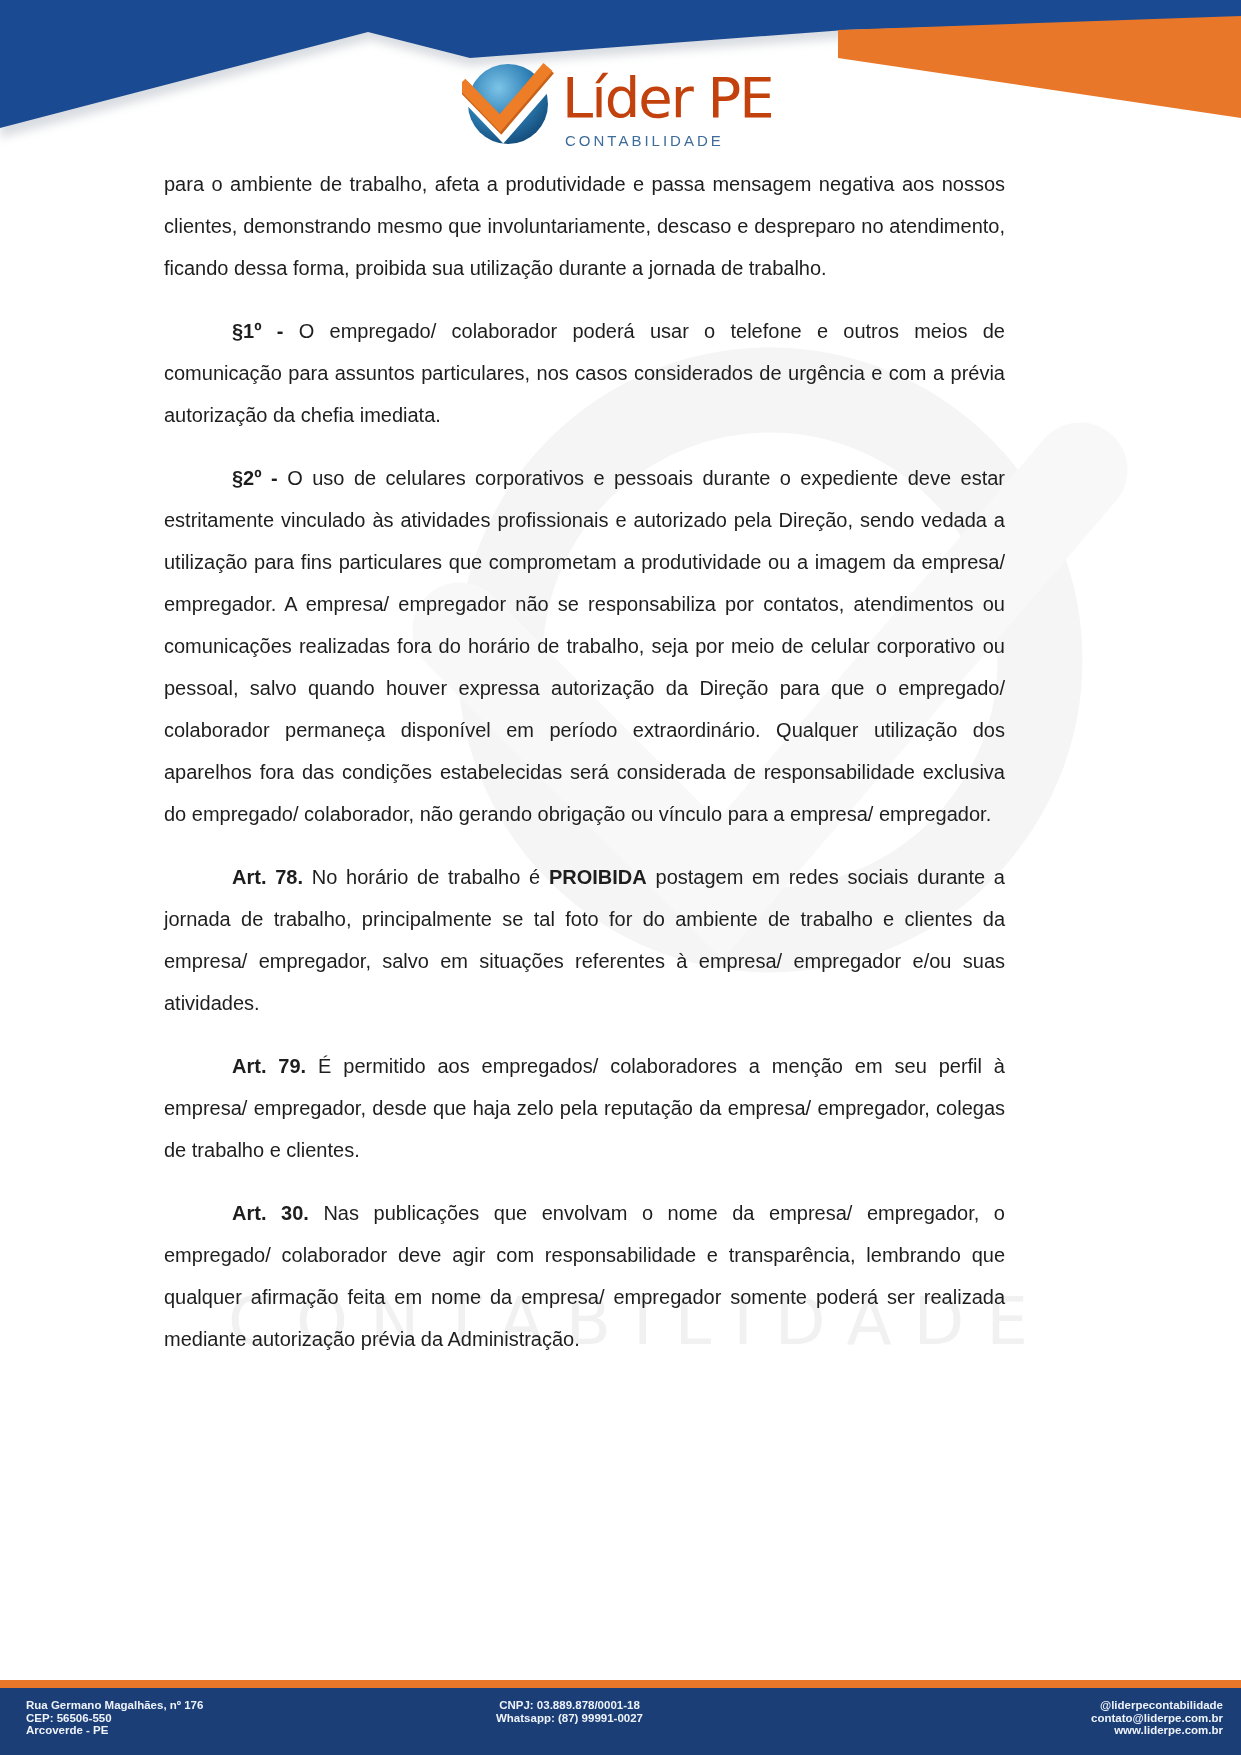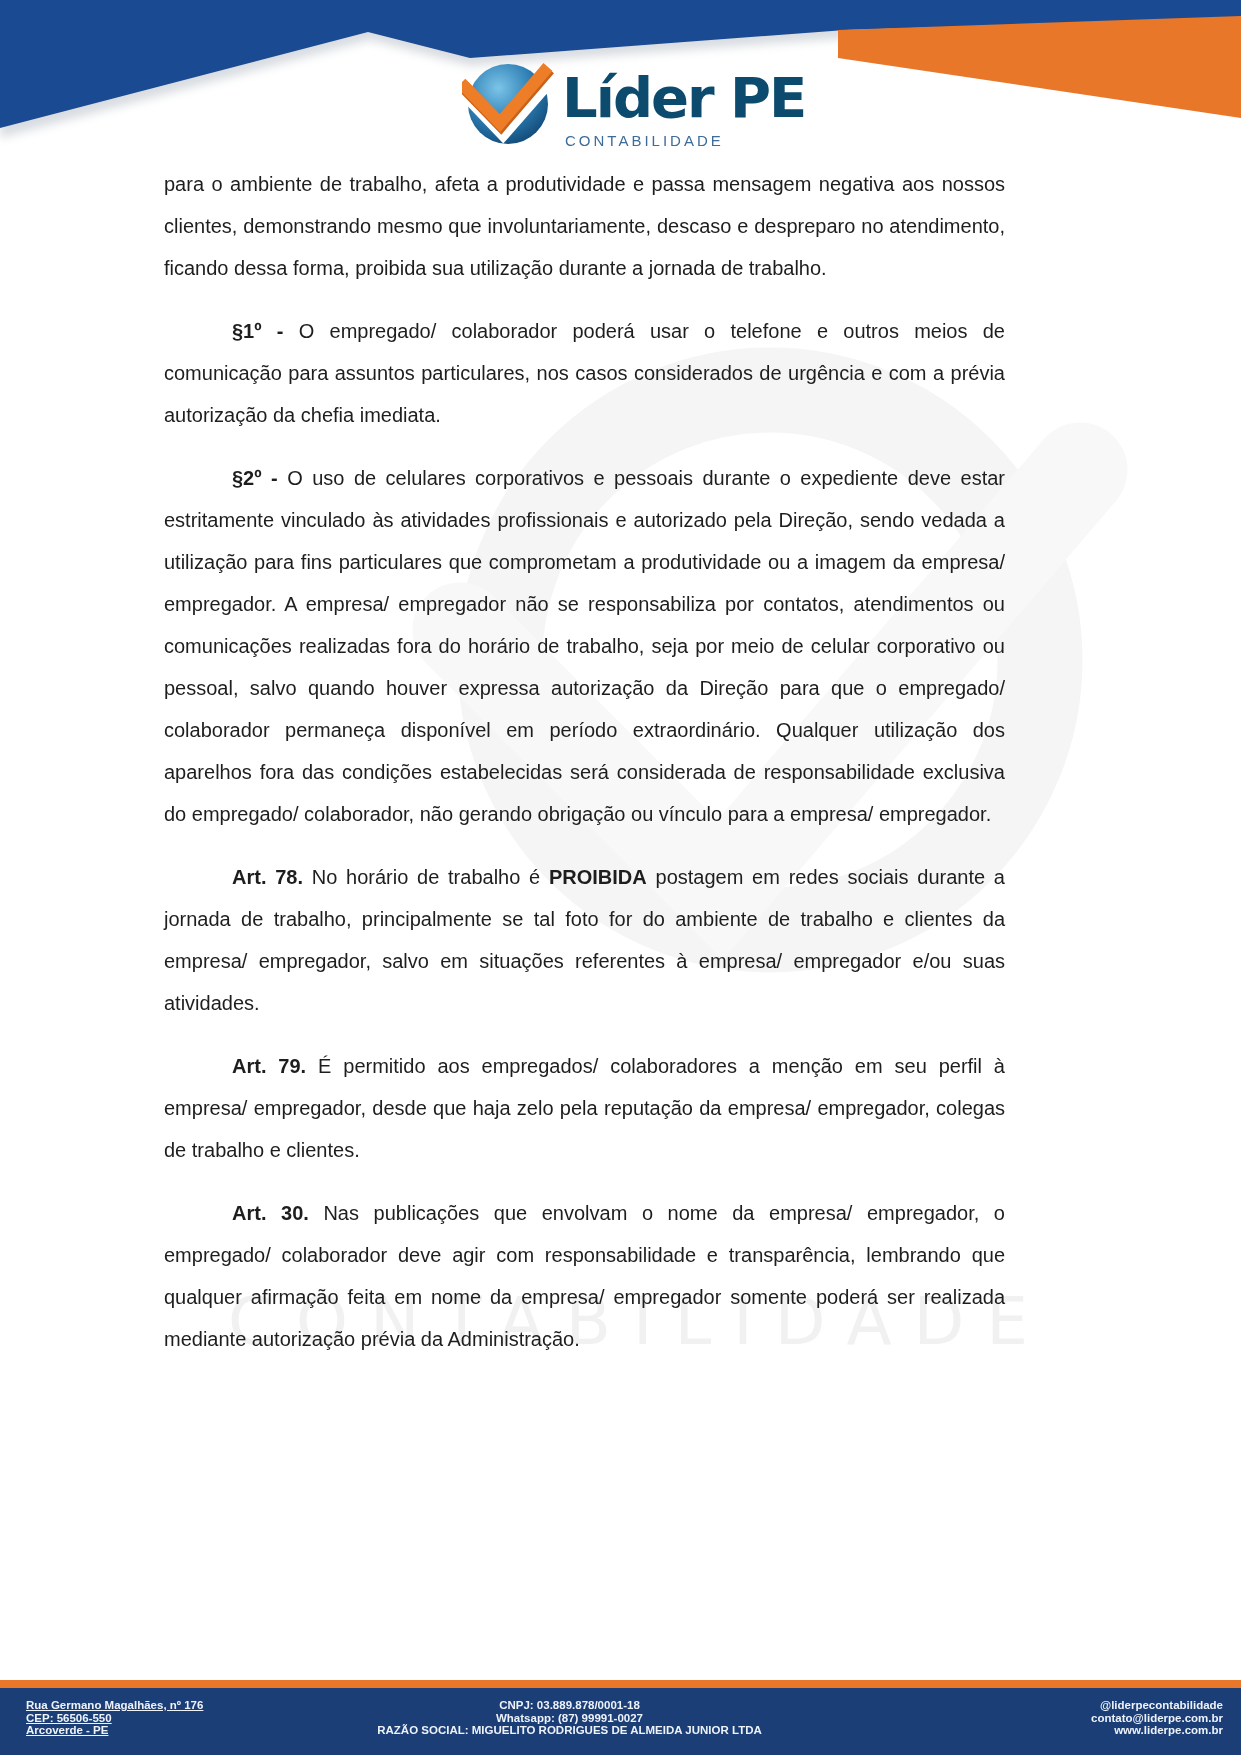--- a/index.html
+++ b/index.html
@@ -10,22 +10,22 @@
     overflow:hidden;
     font-family:"Liberation Sans", sans-serif;
   }
   
   .header-svg{position:absolute;top:0;left:0;z-index:3;}
   .logo{position:absolute;top:60px;left:462px;z-index:4;display:flex;align-items:flex-start;}
   .logo-icon{width:92px;height:92px;}
   .logo-text-block{margin-left:8px;}
   .brand-name{
     font-family:"DejaVu Sans", sans-serif;
-    font-size:56px;font-weight:bold;letter-spacing:-2px;
-    color:#0c4a6e;line-height:1;margin-top:10px;
+    font-size:56px;font-weight:normal;letter-spacing:-2px;
+    color:#c2410c;line-height:1;margin-top:10px;
   }
   .brand-subtitle{
     font-family:"Liberation Sans", sans-serif;
     font-size:15px;letter-spacing:3px;color:#3d6c9b;
     margin-top:6px;margin-left:3px;
   }
   
   .wm{position:absolute;z-index:0;color:#ececec;font-family:"DejaVu Sans", sans-serif;white-space:nowrap;user-select:none;}
   .wm-main{top:995px;left:112px;font-size:268px;letter-spacing:-8px;line-height:1;}
   .wm-sub{top:1283px;left:228px;font-size:66px;letter-spacing:22px;color:#f1f1f1;}
@@ -42,21 +42,21 @@
   .lead{font-weight:bold;}
   .emph{font-weight:bold;}
   
   .footer-orange{position:absolute;z-index:3;left:0;top:1680px;width:1241px;height:8px;background:#e8772a;}
   .footer-navy{
     position:absolute;z-index:3;left:0;top:1688px;width:1241px;height:67px;
     background:#1b3e77;color:#eef2f9;
     font-size:11.5px;font-weight:bold;line-height:12.5px;
   }
   .footer-col{position:absolute;top:11px;}
-  .footer-left{left:26px;text-align:left;text-decoration:underline;}
+  .footer-left{left:26px;text-align:left;}
   .footer-center{left:0;width:1139px;text-align:center;}
   .footer-right{right:18px;text-align:right;}
 </style>
 </head>
 <body>
 
 <div class="page">
 
   <svg class="wm-swoosh" width="760" height="700" viewBox="0 0 760 700">
     <circle cx="390" cy="330" r="270" fill="none" stroke="#f5f5f5" stroke-width="85"></circle>
@@ -115,21 +115,20 @@
   <div class="footer-orange"></div>
   <div class="footer-navy">
     <div class="footer-col footer-left">
       <div>Rua Germano Magalhães, nº 176</div>
       <div>CEP: 56506-550</div>
       <div>Arcoverde - PE</div>
     </div>
     <div class="footer-col footer-center">
       <div>CNPJ: 03.889.878/0001-18</div>
       <div>Whatsapp: (87) 99991-0027</div>
-      <div>RAZÃO SOCIAL: MIGUELITO RODRIGUES DE ALMEIDA JUNIOR LTDA</div>
     </div>
     <div class="footer-col footer-right">
       <div>@liderpecontabilidade</div>
       <div>contato@liderpe.com.br</div>
       <div>www.liderpe.com.br</div>
     </div>
   </div>
 
 </div>
 

